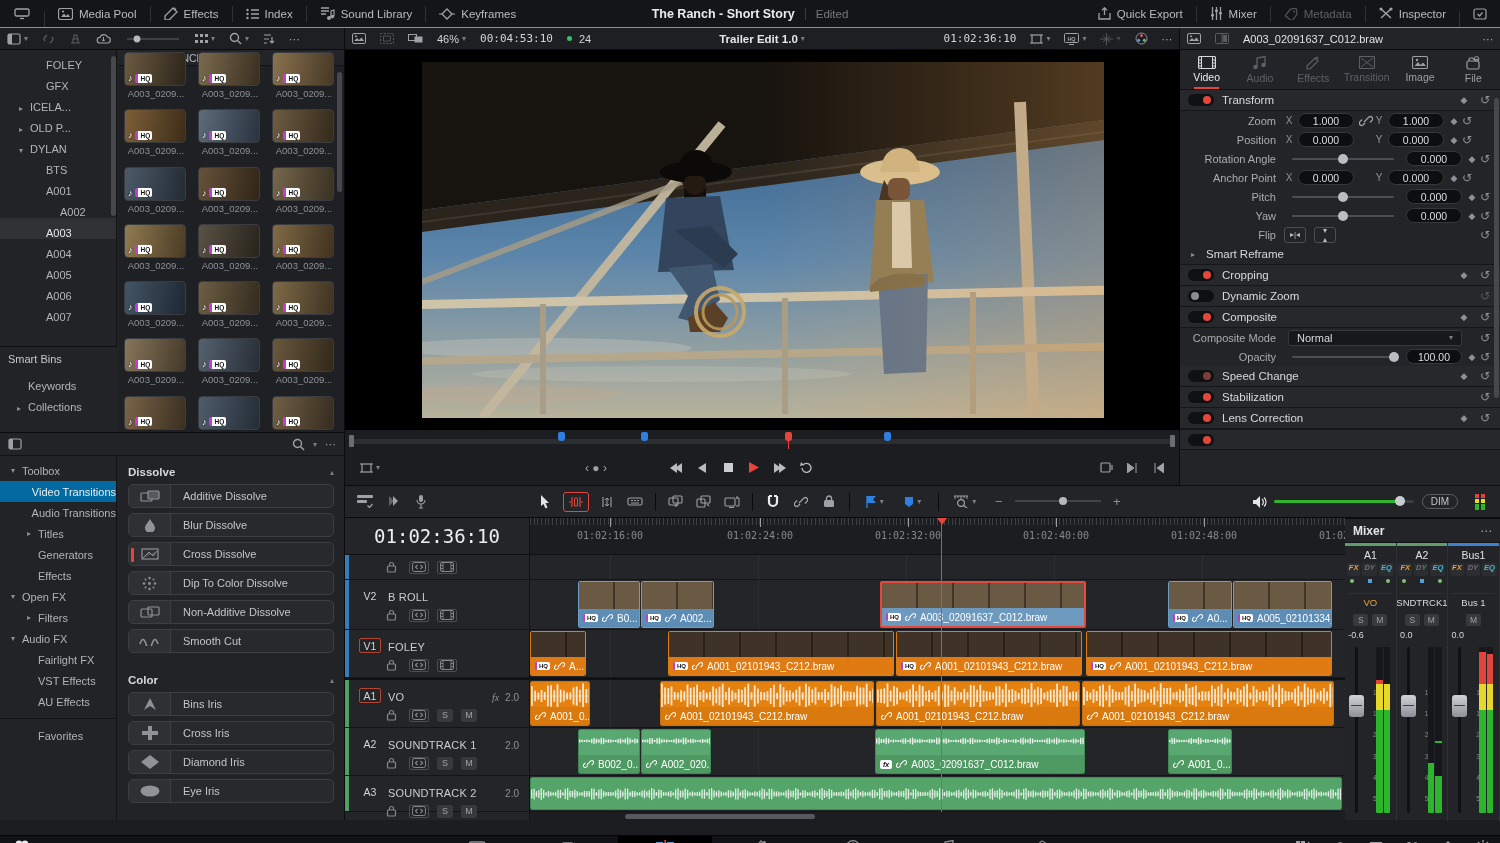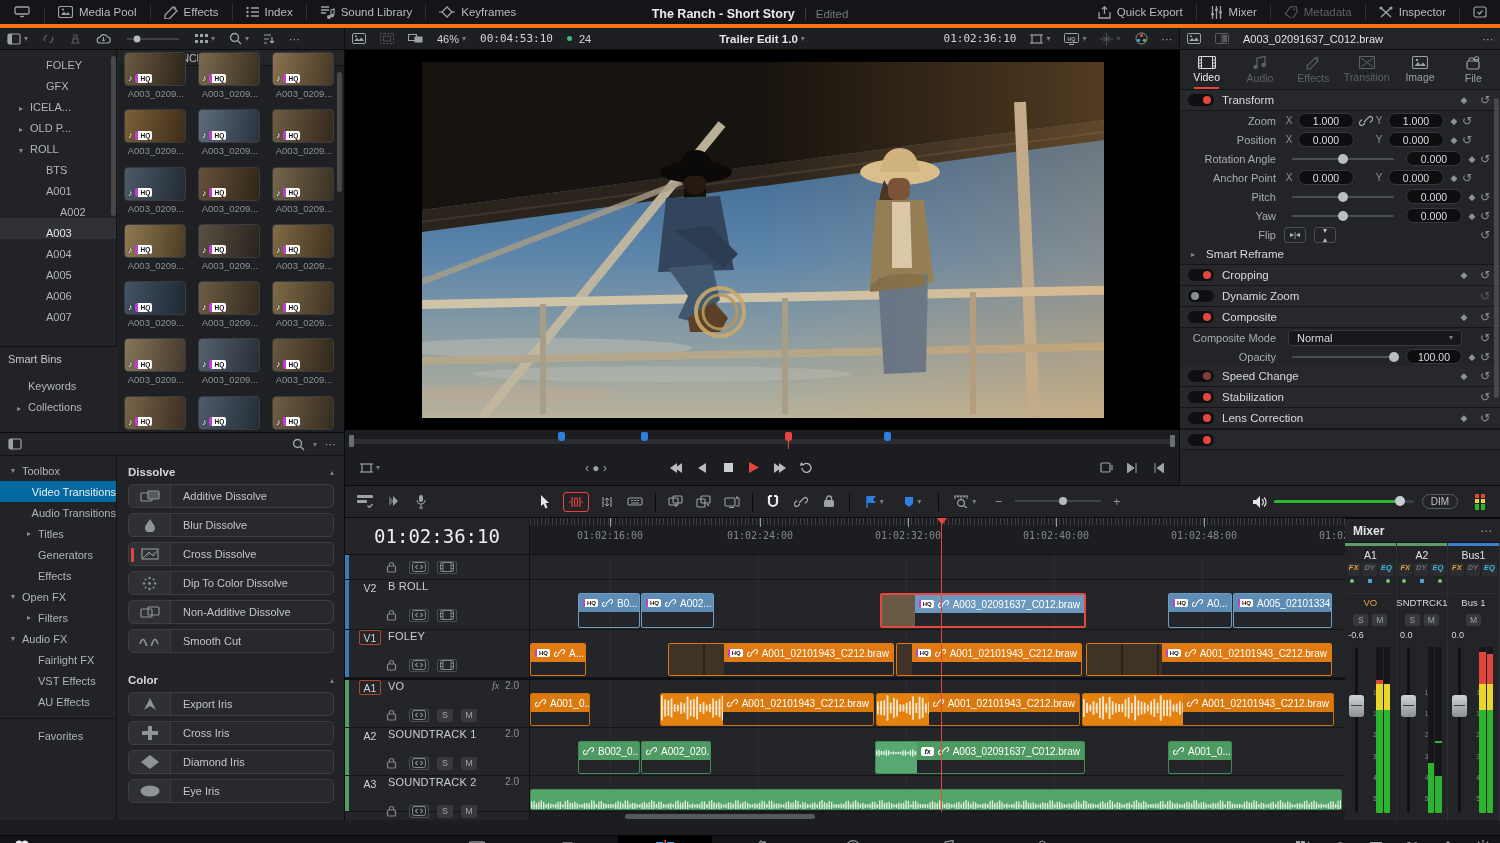--- a/index.html
+++ b/index.html
@@ -3,21 +3,21 @@
 <meta charset="utf-8">
 <style>
   html,body{margin:0;padding:0;background:#000;}
   *{box-sizing:border-box;font-family:"Liberation Sans","DejaVu Sans",sans-serif;-webkit-font-smoothing:antialiased;}
   #root{position:relative;width:1500px;height:843px;background:#1b1d20;overflow:hidden;color:#c7c9cc;font-size:11px;}
   .mono{font-family:"DejaVu Sans Mono",monospace;}
   .ic{display:inline-flex;align-items:center;justify-content:center;color:#9ea1a6;}
   .ic svg{display:block;}
   .dim{opacity:.45;}
   
-  .topbar{position:absolute;left:0;top:0;width:1500px;height:28px;background:#141518;border-bottom:4px solid #f97316;display:flex;align-items:flex-end;}
+  .topbar{position:absolute;left:0;top:0;width:1500px;height:28px;background:#141518;border-bottom:1px solid #f97316;display:flex;align-items:flex-end;}
   .tb-group{display:flex;align-items:center;height:100%;}
   .tb-btn{display:flex;align-items:center;gap:6px;padding:0 13px;height:100%;color:#b9bbbf;font-size:11.5px;cursor:default;}
   .tb-sep{width:1px;height:16px;background:#303236;}
   .tb-title{font-weight:bold;color:#e9ebee;font-size:12.5px;}
   .tb-status{color:#76797e;font-size:11.5px;margin-left:10px;padding-left:10px;border-left:1px solid #3a3c40;}
   .tb-center{position:absolute;left:0;right:0;top:0;height:28px;display:flex;align-items:center;justify-content:center;pointer-events:none;}
   
   .toolbar2{position:absolute;left:0;top:28px;width:1500px;height:22px;background:#1d1f22;border-bottom:1px solid #0a0b0c;display:flex;align-items:center;font-size:10.5px;}
   .t2-seg{display:flex;align-items:center;height:100%;}
   .t2-item{display:flex;align-items:center;gap:3px;padding:0 7px;color:#aaadb1;}
@@ -101,31 +101,31 @@
   .tl-header-col{position:absolute;left:0;top:0;width:185px;height:302px;background:#232528;border-right:1px solid #101113;}
   .tl-tc{height:37px;display:flex;align-items:center;justify-content:center;color:#eceef0;font-size:19px;border-bottom:1px solid #101113;}
   .ruler{position:absolute;left:185px;top:0;right:0;height:37px;background:#1b1d20;border-bottom:1px solid #101113;}
   .ruler-ticks{position:absolute;inset:0;background:
      repeating-linear-gradient(90deg, rgba(160,163,168,.25) 0 1px, transparent 1px 3.7px);
      height:7px;}
   .ruler-label{position:absolute;top:12px;color:#85888d;font-size:10px;transform:translateX(-50%);}
   .track{position:relative;border-bottom:1px solid #141517;display:flex;}
   .thead{width:185px;flex:none;border-right:1px solid #101113;position:relative;background:#232528;}
   .tcolor{position:absolute;left:0;top:0;bottom:0;width:4px;}
-  .trow1{height:23px;display:flex;align-items:flex-start;gap:7px;padding-left:14px;}
+  .trow1{height:23px;display:flex;align-items:flex-end;gap:7px;padding-left:14px;}
   .tid{min-width:22px;height:15px;display:flex;align-items:center;justify-content:center;color:#d2d4d7;font-size:10.5px;border-radius:2px;}
   .tid.armed{border:1px solid #b5452f;}
   .tname{color:#cbcdd0;font-size:11px;letter-spacing:.2px;}
   .tmeta{margin-left:auto;padding-right:10px;color:#8e9196;font-size:10px;display:flex;gap:6px;align-items:center;}
   .trow2{height:24px;display:flex;align-items:center;gap:8px;padding-left:36px;}
   .tctl{width:20px;height:13px;border-radius:2px;display:flex;align-items:center;justify-content:center;color:#85888d;font-size:8px;}
   .tctl.boxed{border:1px solid #4a4d52;}
   .tctl.letter{background:#37393d;color:#9ea1a6;width:16px;font-size:9px;}
   .lane{position:relative;flex:1;background:#232528;background-image:linear-gradient(90deg, rgba(255,255,255,.045) 0 1px, transparent 1px);background-size:148px 100%;background-position:80px 0;}
-  .clip{position:absolute;top:13px;bottom:1px;border-radius:2px;overflow:hidden;display:flex;flex-direction:row;}
+  .clip{position:absolute;top:1px;bottom:1px;border-radius:2px;overflow:hidden;display:flex;flex-direction:column;}
   .clip .cbody{flex:1;position:relative;overflow:hidden;}
   .clip .cbar{height:18px;flex:none;display:flex;align-items:center;gap:4px;padding:0 4px;white-space:nowrap;overflow:hidden;}
   .cbar .cname{color:#fff;font-size:10px;}
   .chq{background:#fff;border-radius:2px;font-size:6px;font-weight:bold;color:#111;padding:0 2px;line-height:8px;border-left:2px solid #c13bd4;flex:none;}
   .cfx{background:#fff;border-radius:2px;font-size:7px;font-style:italic;font-weight:bold;color:#111;padding:0 3px;line-height:9px;flex:none;}
   .playhead{position:absolute;top:0;bottom:0;width:1px;background:#e5453a;z-index:30;}
   .playhead::before{content:"";position:absolute;top:0;left:-4px;border-left:5px solid transparent;border-right:5px solid transparent;border-top:7px solid #e5453a;}
   .hscroll{position:absolute;left:185px;right:0;bottom:0;height:8px;background:#1b1d20;}
   .hscroll .bar{position:absolute;left:95px;width:190px;top:2px;height:5px;border-radius:3px;background:#55585c;}
   
@@ -483,21 +483,21 @@
         <div class="bin-item" style="padding-left: 16px;">
           <span class="bin-chev">▸</span>
           <span>ICELA...</span>
         </div>
         <div class="bin-item" style="padding-left: 16px;">
           <span class="bin-chev">▸</span>
           <span>OLD P...</span>
         </div>
         <div class="bin-item" style="padding-left: 16px;">
           <span class="bin-chev">▾</span>
-          <span>ROLL</span>
+          <span>DYLAN</span>
         </div>
         <div class="bin-item" style="padding-left: 32px;">
           <span class="bin-chev"></span>
           <span>BTS</span>
         </div>
         <div class="bin-item" style="padding-left: 32px;">
           <span class="bin-chev"></span>
           <span>A001</span>
         </div>
         <div class="bin-item" style="padding-left: 46px;">
@@ -878,21 +878,21 @@
         <div class="fx-sec-h">
           <span>Color</span>
           <span class="chev">▴</span>
         </div>
         <div class="fx-item">
       <span class="fxic">
             <svg width="14" height="14" viewBox="0 0 14 14">
               <path d="M7 1l6 12-6-4-6 4z" fill="#8f9297"></path>
             </svg>
           </span>
-      <span class="fxlabel">Export Iris</span>
+      <span class="fxlabel">Bins Iris</span>
         </div>
         <div class="fx-item">
       <span class="fxic">
             <svg width="16" height="14" viewBox="0 0 16 14">
               <path d="M6 0h4v5h6v4h-6v5H6V9H0V5h6z" fill="#8f9297"></path>
             </svg>
           </span>
       <span class="fxlabel">Cross Iris</span>
         </div>
         <div class="fx-item">

